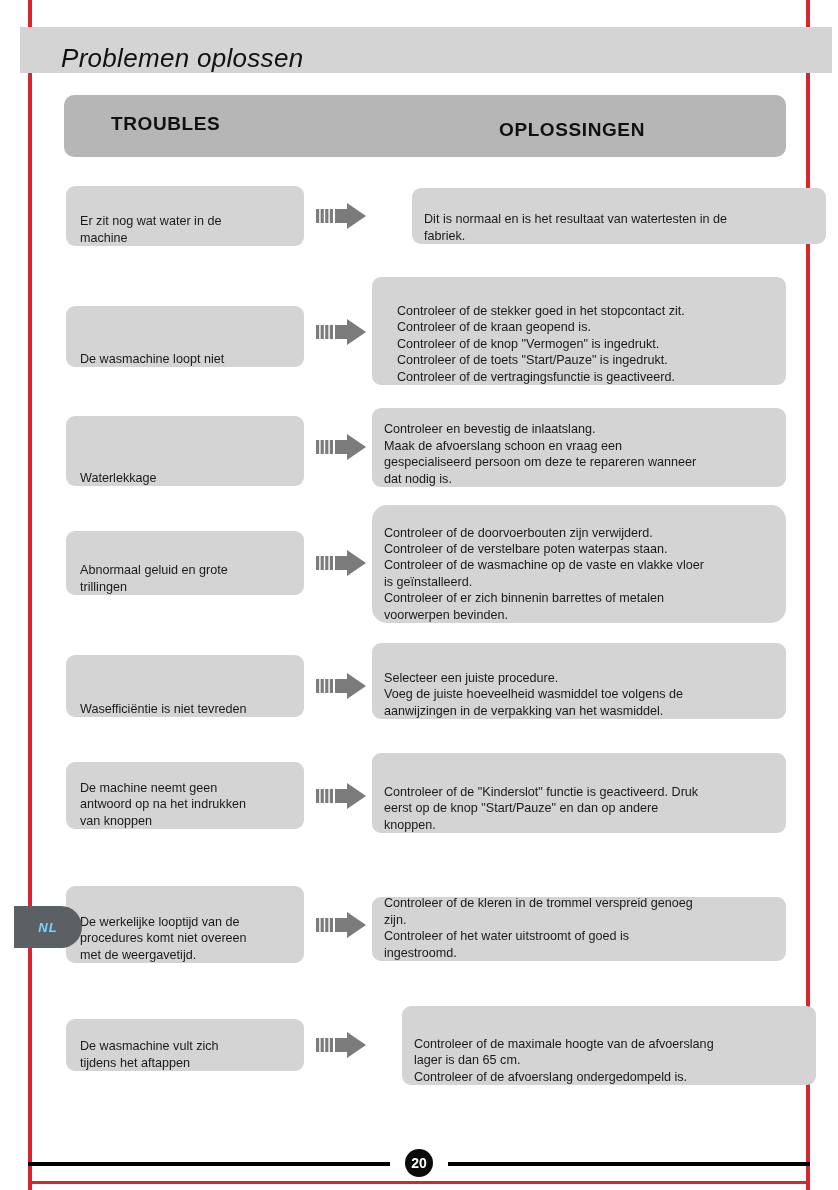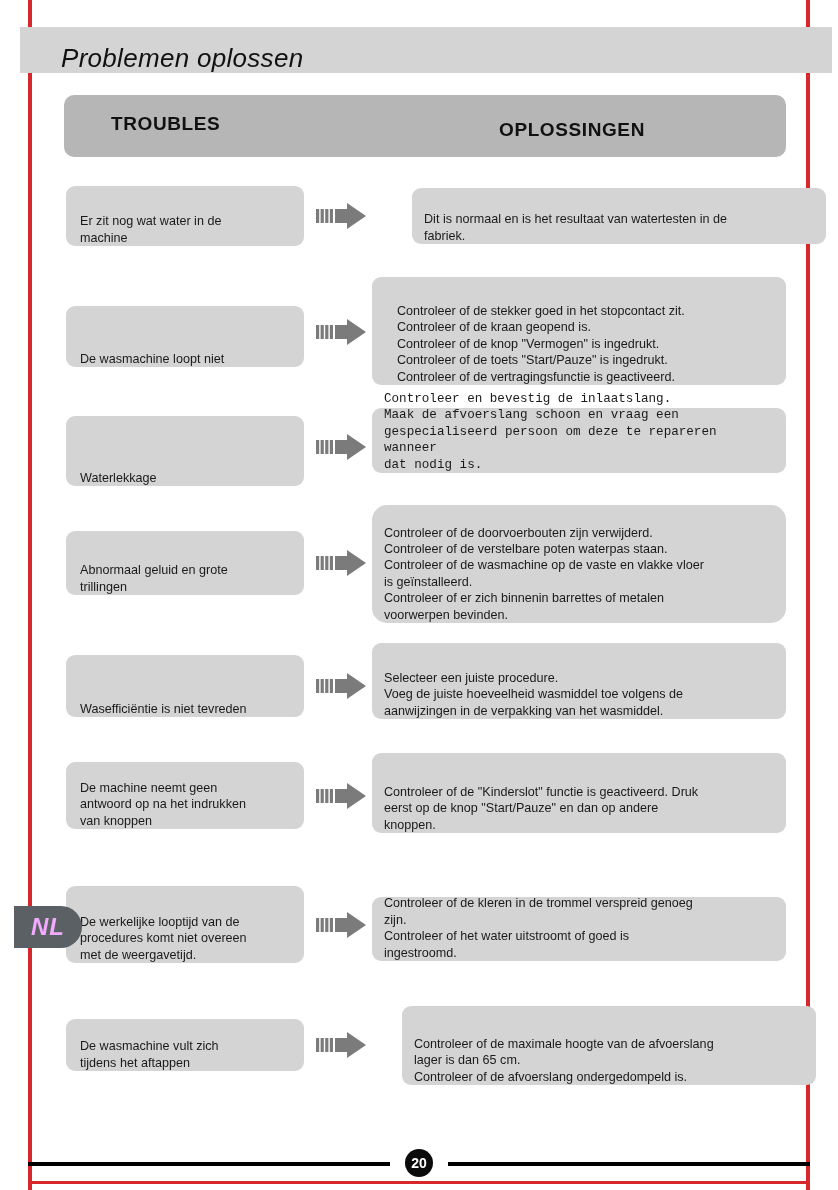--- a/index.html
+++ b/index.html
@@ -132,22 +132,22 @@
     width: 68px;
     height: 42px;
     background: #5b6064;
     border-top-right-radius: 21px;
     border-bottom-right-radius: 21px;
     display: flex;
     align-items: center;
     justify-content: center;
   }
   #nl-tab .nl-text {
-    color: #f0abfc;
-    font-size: 24px;
+    color: #7dd3fc;
+    font-size: 13px;
     font-weight: bold;
     font-style: italic;
     letter-spacing: 1px;
   }
 
   
   #footer {
     position: absolute;
     left: 28px;
     top: 1162px;
@@ -244,21 +244,21 @@
         </div>
         <div class="arrow" style="top: 433px;">
           <svg width="52" height="28" viewBox="0 0 52 28" xmlns="http://www.w3.org/2000/svg">
             <rect x="0" y="7" width="3.2" height="14" fill="#7b7b7b"></rect>
             <rect x="4.6" y="7" width="3.2" height="14" fill="#7b7b7b"></rect>
             <rect x="9.2" y="7" width="3.2" height="14" fill="#7b7b7b"></rect>
             <rect x="13.8" y="7" width="3.2" height="14" fill="#7b7b7b"></rect>
             <path d="M19 7 H31 V1 L50 14 L31 27 V21 H19 Z" fill="#7b7b7b"></path>
           </svg>
         </div>
-        <div class="cell solution" style="top: 408px; height: 65px; font-family: Liberation Mono, monospace;">
+        <div class="cell solution" style="top: 408px; height: 79px;">
           <div class="txt">Controleer en bevestig de inlaatslang.
 Maak de afvoerslang schoon en vraag een
 gespecialiseerd persoon om deze te repareren wanneer
 dat nodig is.</div>
         </div>
       </div>
       <div class="row" style="top: 0px;">
         <div class="cell trouble" style="top: 531px; height: 64px;">
           <div class="txt">Abnormaal geluid en grote
 trillingen</div>

